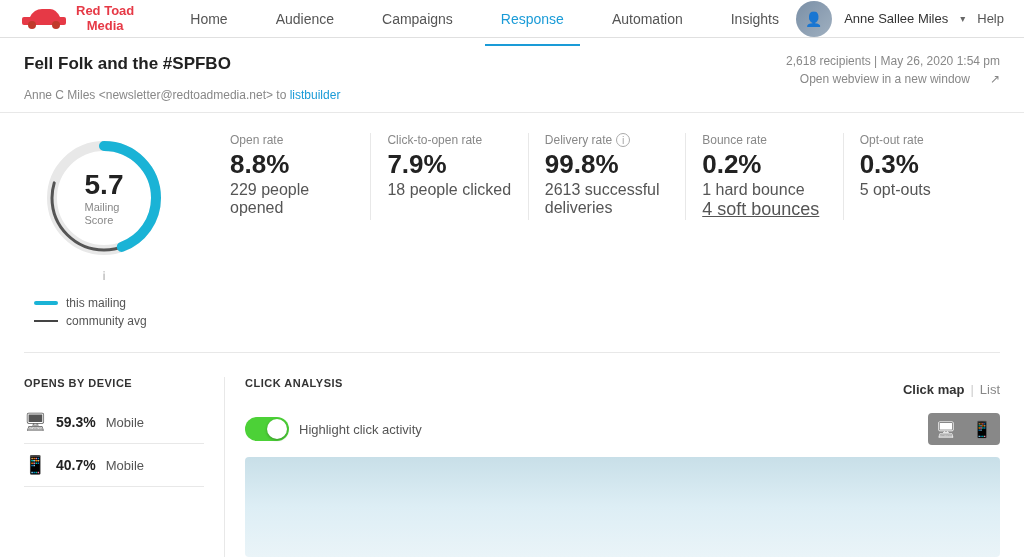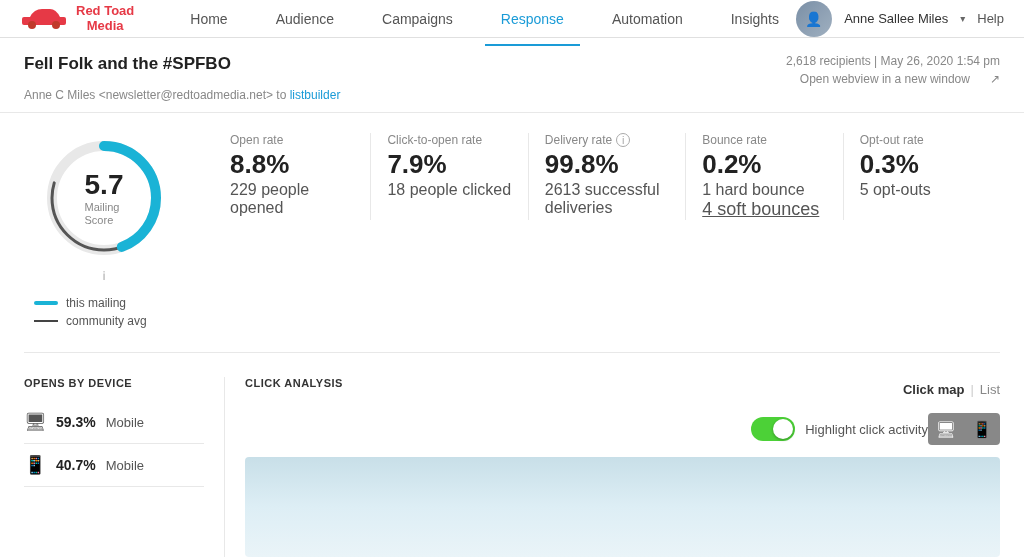--- a/index.html
+++ b/index.html
@@ -97,21 +97,21 @@
     .device-name { font-size: 13px; color: #555; }
 
     
     .click-section { flex: 1; padding-left: 20px; border-left: 1px solid #e8e8e8; }
     .click-header { display: flex; justify-content: space-between; align-items: center; margin-bottom: 12px; }
     .click-map-links { font-size: 13px; color: #555; display: flex; align-items: center; gap: 6px; }
     .click-map-link-active { font-weight: 700; color: #333; cursor: pointer; }
     .click-map-link { color: #888; cursor: pointer; }
     .click-map-divider { color: #ccc; }
 
-    .click-controls { display: flex; align-items: center; justify-content: flex-end; margin-bottom: 12px; }
+    .click-controls { display: flex; align-items: center; justify-content: space-between; margin-bottom: 12px; }
     .toggle-area { display: flex; align-items: center; gap: 10px; }
     .toggle-switch {
       width: 44px; height: 24px; background: #4cd137; border-radius: 12px;
       position: relative; cursor: pointer;
     }
     .toggle-knob {
       position: absolute; right: 2px; top: 2px;
       width: 20px; height: 20px; border-radius: 50%; background: #fff;
       box-shadow: 0 1px 3px rgba(0,0,0,0.3);
     }

